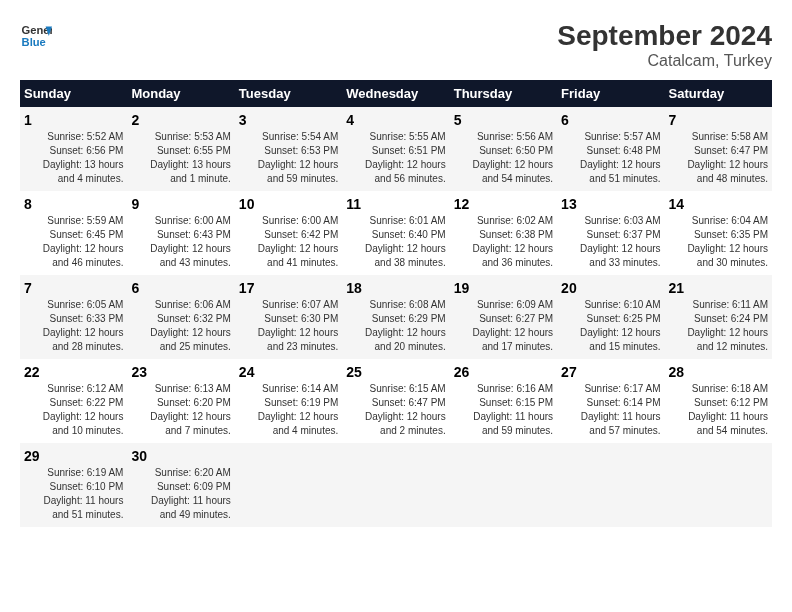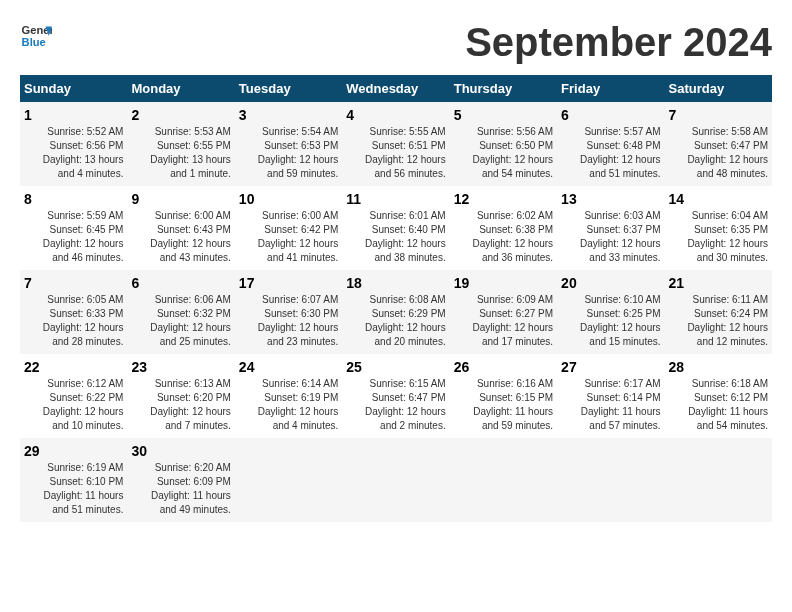--- a/index.html
+++ b/index.html
@@ -22,35 +22,35 @@
       gap: 4px;
     }
     .logo-icon {
       width: 32px;
       height: 32px;
     }
     .title-block {
       text-align: right;
     }
     .month-title {
-      font-size: 40px;
+      font-size: 28px;
       font-weight: bold;
       color: #333;
     }
     .location {
       font-size: 16px;
       color: #555;
     }
     table {
       width: 100%;
       border-collapse: collapse;
       font-size: 11px;
     }
     thead tr {
-      background-color: #0c4a6e;
+      background-color: #0f172a;
       color: #fff;
     }
     thead th {
       padding: 6px 4px;
       text-align: left;
       font-size: 13px;
       font-weight: bold;
       width: 14.28%;
     }
     tbody tr {
@@ -91,20 +91,21 @@
 <div class="header">
   <div class="logo">
     <svg class="logo-icon" viewBox="0 0 40 40">
       <text x="2" y="18" font-size="14" font-weight="bold" fill="#333">General</text>
       <text x="2" y="32" font-size="14" font-weight="bold" fill="#1a7abf">Blue</text>
       <polygon points="32,8 40,8 36,20" fill="#1a7abf"></polygon>
     </svg>
   </div>
   <div class="title-block">
     <div class="month-title">September 2024</div>
+    <div class="location">Catalcam, Turkey</div>
   </div>
 </div>
 
 <table>
   <thead>
     <tr>
     <th>Sunday</th>
         <th>Monday</th>
         <th>Tuesday</th>
         <th>Wednesday</th>

